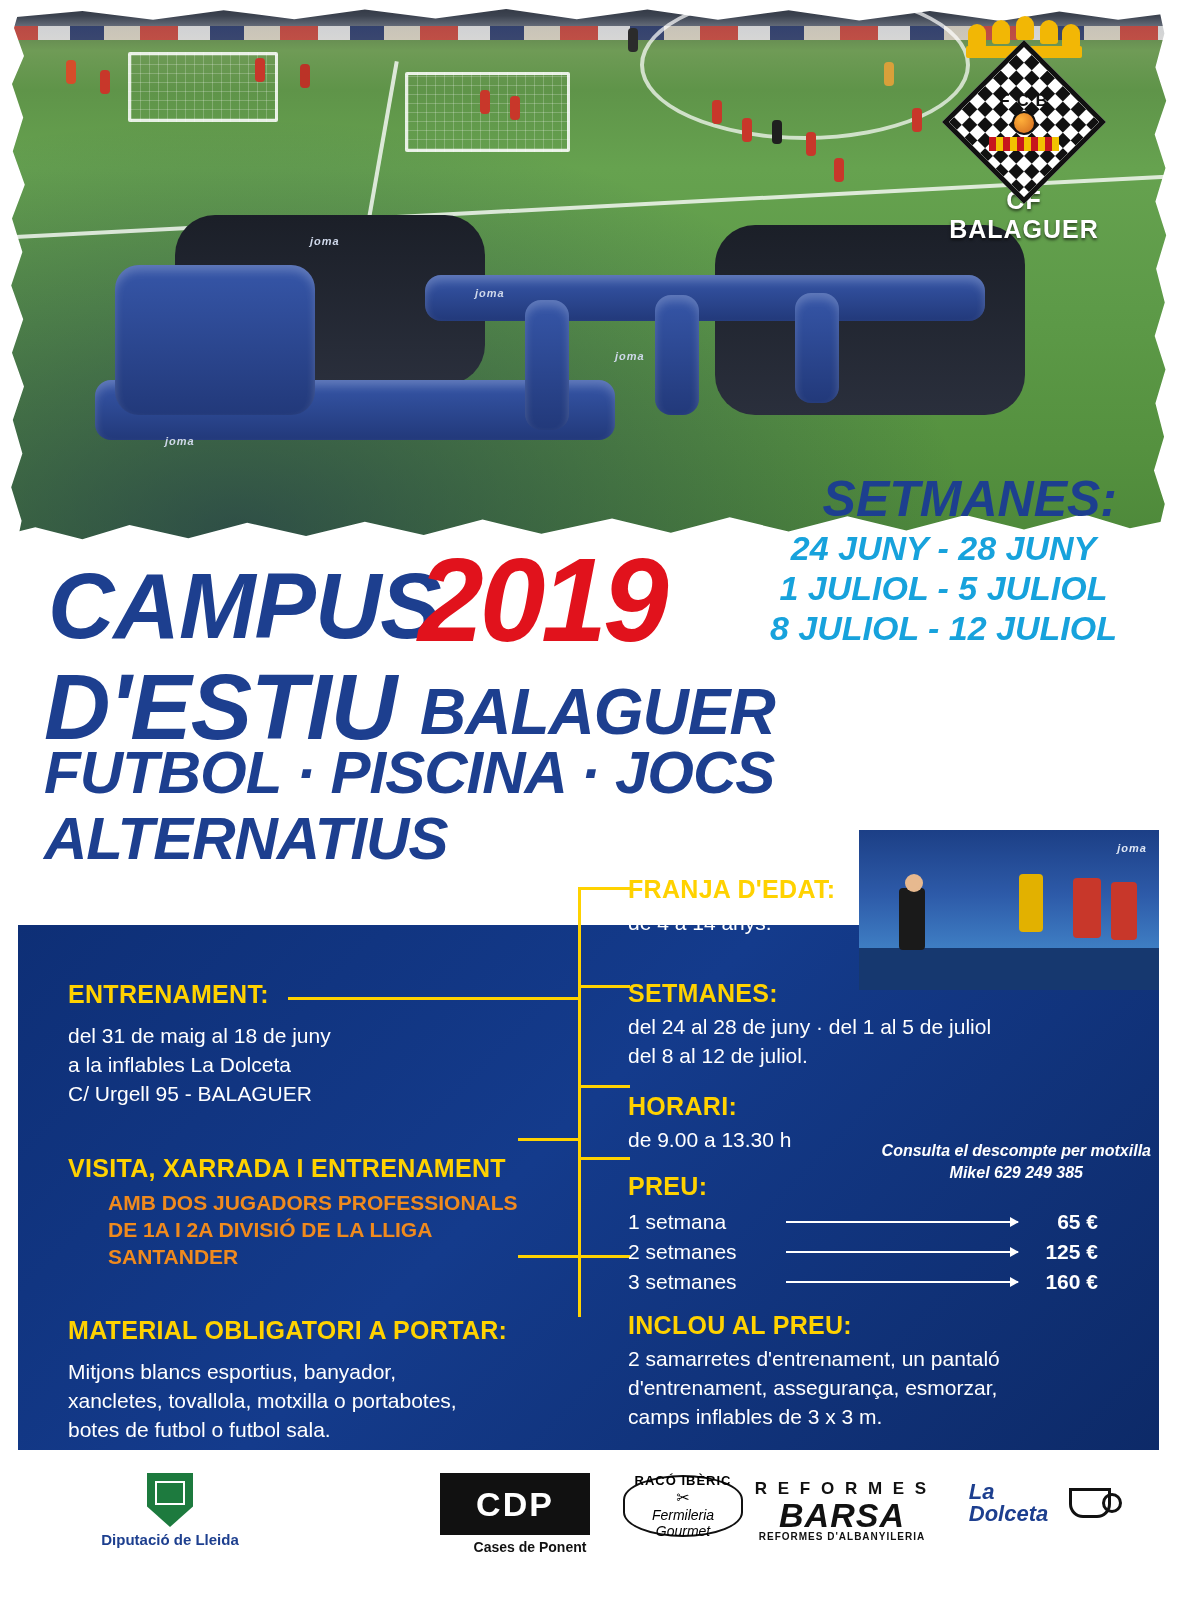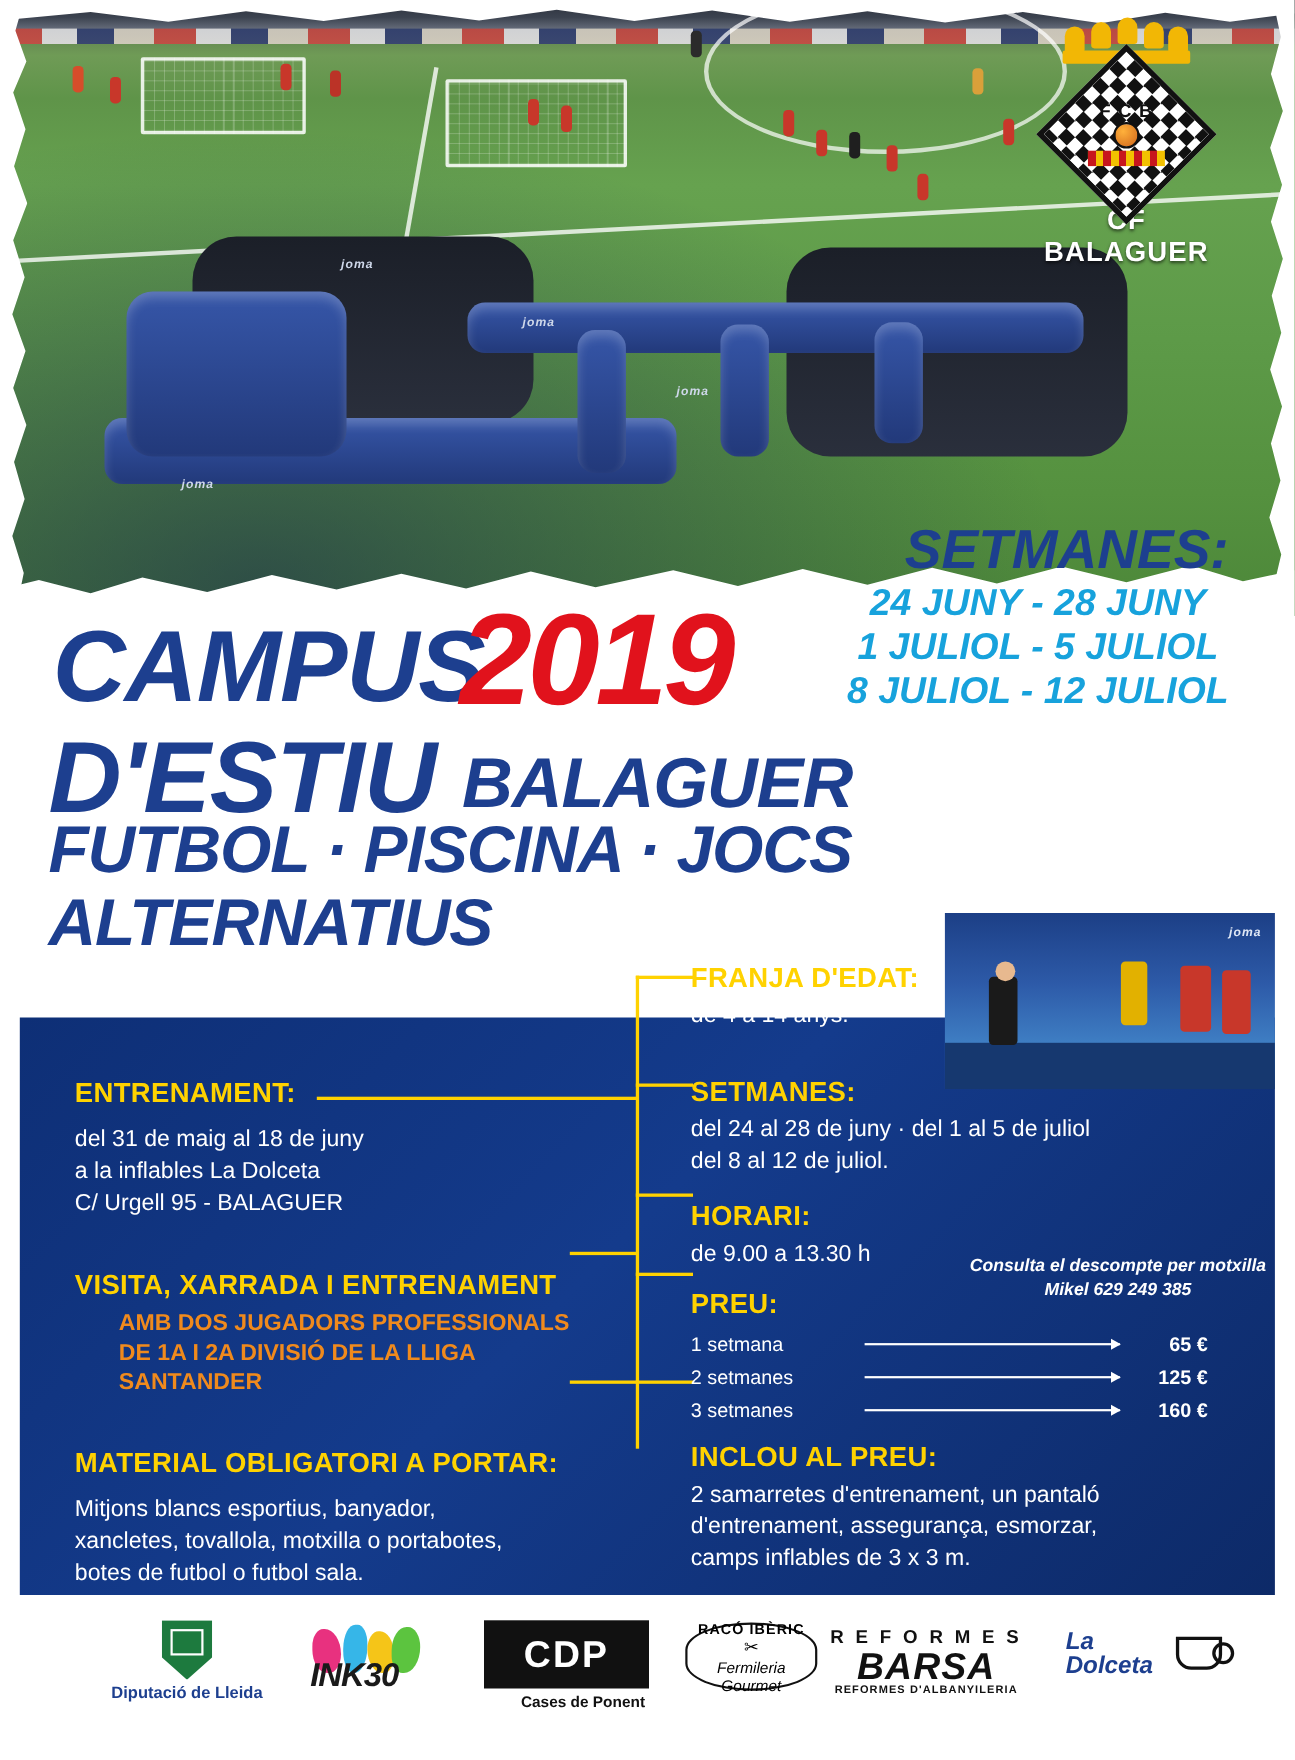--- a/index.html
+++ b/index.html
@@ -154,21 +154,21 @@
 
   .h-yellow { color:#ffd200; font-weight:bold; font-size:25px; letter-spacing:.3px; }
   .h-orange { color:#f08a1d; font-weight:bold; font-size:21px; line-height:27px;margin-left:40px; }
   .body-txt { color:#fff; font-size:21px; line-height:29px; }
   .mt14 { margin-top:12px; }
   .mt30 { margin-top:46px; }
 
   .connector { position:absolute; background:#ffd200; height:3px; }
   .vline { position:absolute; background:#ffd200; width:3px; }
 
-  .price-row { display:flex; align-items:center; font-size:18px; color:#fff; line-height:30px; }
+  .price-row { display:flex; align-items:center; font-size:21px; color:#fff; line-height:30px; }
   .price-label { width:150px; }
   .price-arrow { flex:1; position:relative; height:2px; background:#fff; margin:0 8px; }
   .price-arrow:after {
     content:""; position:absolute; right:-1px; top:-4px;
     border-left:9px solid #fff; border-top:5px solid transparent; border-bottom:5px solid transparent;
   }
   .price-val { width:72px; text-align:right; font-weight:bold; }
 
   .germans { position:absolute; right:8px; top:215px; text-align:center; color:#fff;
     font-size:16px; font-weight:bold; font-style:italic; line-height:22px; }
@@ -363,29 +363,20 @@
     </div>
   </div>
 
   <div class="sponsors">
 
     <div class="sp" style="left:60px; top:18px; width:220px;">
       <div class="dip-shield"></div>
       <div class="sp-label">Diputació de Lleida</div>
     </div>
 
-    <div class="sp" style="left:248px; top:22px; width:180px;">
-      <div class="ink-box" style="margin:0 auto;">
-        <div style="position:absolute;left:6px;top:4px;width:26px;height:40px;background:#e8317f;border-radius:40% 60% 45% 55%;"></div>
-        <div style="position:absolute;left:34px;top:0px;width:22px;height:44px;background:#36b6e8;border-radius:50% 40% 55% 45%;"></div>
-        <div style="position:absolute;left:56px;top:6px;width:24px;height:38px;background:#f5c518;border-radius:45% 55% 40% 60%;"></div>
-        <div style="position:absolute;left:78px;top:2px;width:26px;height:42px;background:#5cc43f;border-radius:55% 45% 60% 40%;"></div>
-        <div class="ink-txt" style="position:absolute;left:4px;top:30px;">INK30</div>
-      </div>
-    </div>
 
     <div class="sp" style="left:440px; top:18px; width:180px;">
       <div class="cdp">CDP</div>
       <div class="cdp-label">Cases de Ponent</div>
     </div>
 
     <div class="sp" style="left:608px; top:20px; width:150px;">
       <div class="raco" style="margin:0 auto;">
         <div class="raco-t">RACÓ IBÈRIC</div>
         <div style="font-size:16px;">✂</div>

